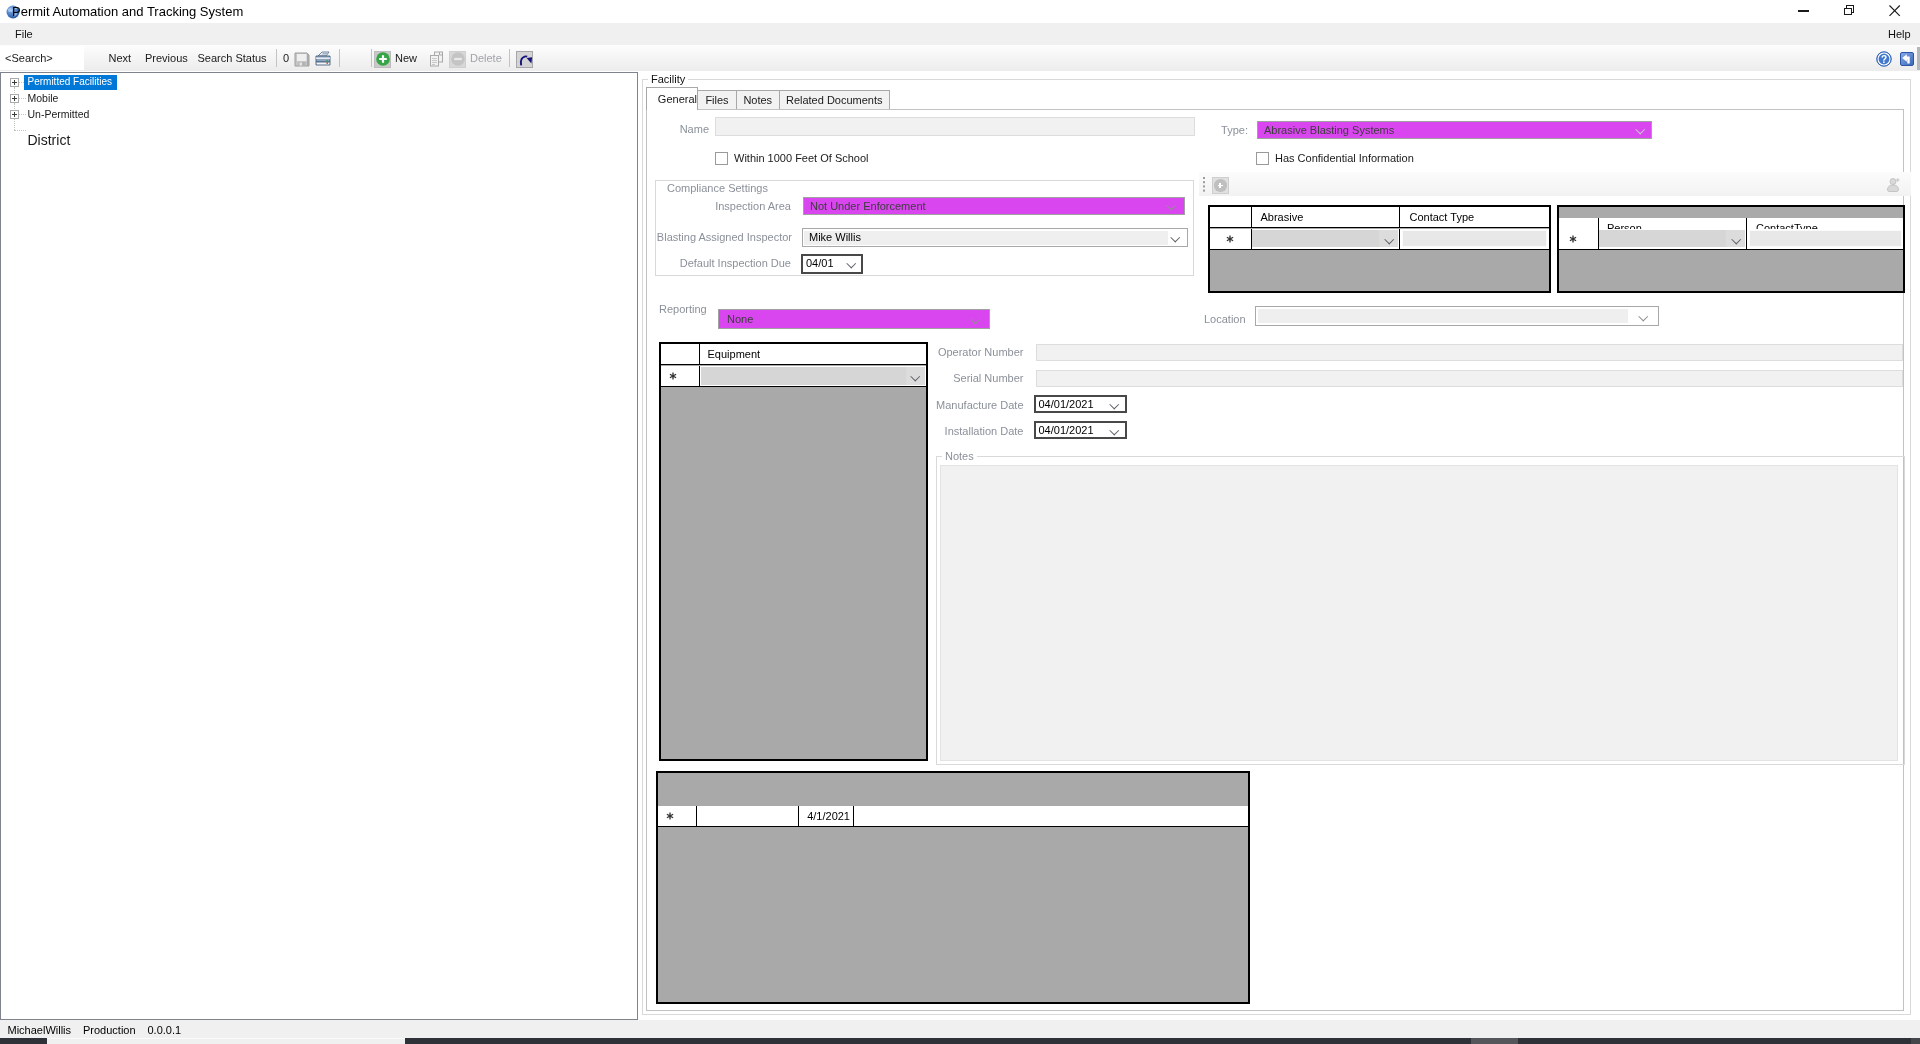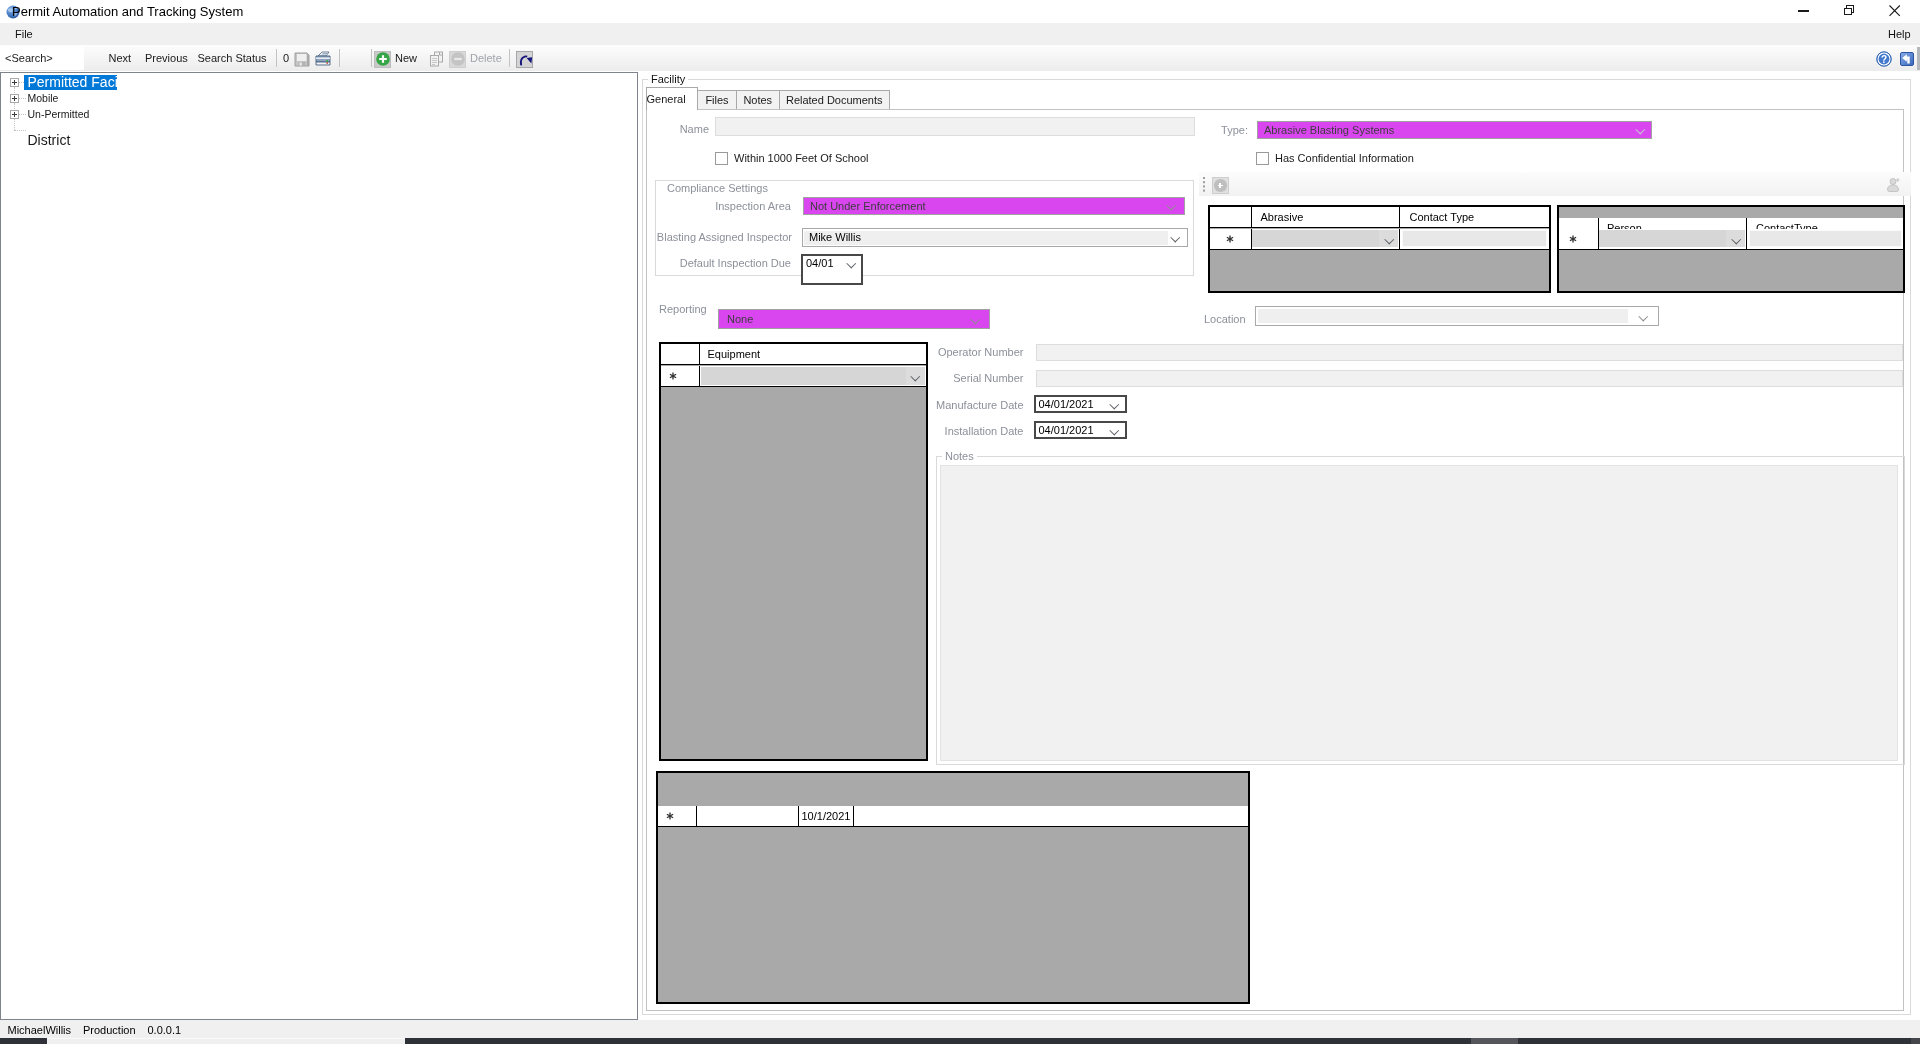--- a/index.html
+++ b/index.html
@@ -142,21 +142,21 @@
 <div class="ab" style="left:12px;top:82px;width:5px;height:1px;background:#3c3c3c"></div>
 <div class="ab" style="left:14px;top:80px;width:1px;height:5px;background:#3c3c3c"></div>
 <div class="ab" style="left:10px;top:94px;width:9px;height:9px;background:#fff;border:1px solid #aaa"></div>
 <div class="ab" style="left:12px;top:98px;width:5px;height:1px;background:#3c3c3c"></div>
 <div class="ab" style="left:14px;top:96px;width:1px;height:5px;background:#3c3c3c"></div>
 <div class="ab" style="left:10px;top:110px;width:9px;height:9px;background:#fff;border:1px solid #aaa"></div>
 <div class="ab" style="left:12px;top:114px;width:5px;height:1px;background:#3c3c3c"></div>
 <div class="ab" style="left:14px;top:112px;width:1px;height:5px;background:#3c3c3c"></div>
 
 <div class="ab" style="left:24px;top:74.5px;width:93px;height:15px;background:#0078d7"></div>
-<div class="txt" style="left:27.5px;top:73px;font-size:14px;color:#fff">Permitted Facilities</div>
+<div class="txt" style="left:27.5px;top:73px;font-size:10px;color:#fff">Permitted Facilities</div>
 <div class="txt" style="left:27.5px;top:89px;font-size:10.5px">Mobile</div>
 <div class="txt" style="left:27.5px;top:105px;font-size:10.5px">Un-Permitted</div>
 <div class="txt" style="left:27.5px;top:131px;font-size:14px">District</div>
 
 <div class="ab" style="left:0;top:1020px;width:1920px;height:18px;background:#f0f0f0"></div>
 <div class="txt" style="left:7.5px;top:1021px;color:#000">MichaelWillis</div>
 <div class="txt" style="left:83px;top:1021px;color:#000">Production</div>
 <div class="txt" style="left:147.5px;top:1021px;color:#000">0.0.0.1</div>
 
 <div class="ab" style="left:0;top:1038px;width:1920px;height:6px;background:#2e3138"></div>
@@ -166,21 +166,21 @@
 
 <div class="gb" style="left:642px;top:78.5px;width:1269px;height:936.5px"></div>
 <div class="gblbl" style="left:648px;top:73px;color:#111">Facility</div>
 
 <div class="ab" style="left:646px;top:109px;width:1258px;height:902px;border:1px solid #c2c2c2;background:#fff"></div>
 
 <div class="tab" style="left:698px;width:39px">Files</div>
 <div class="tab" style="left:737px;width:42.5px">Notes</div>
 <div class="tab" style="left:779.5px;width:110.5px">Related Documents</div>
 
-<div class="ab" style="left:645.5px;top:87px;width:52.5px;height:23px;background:#fff;border:1px solid #a8a8a8;border-bottom:none;text-align:left;line-height:22px;font-size:11px;z-index:3">General</div>
+<div class="ab" style="left:645.5px;top:87px;width:52.5px;height:23px;background:#fff;border:1px solid #a8a8a8;border-bottom:none;text-align:right;line-height:22px;font-size:11px;z-index:3">General</div>
 
 <div class="lbl" style="right:1211px;top:120px">Name</div>
 <div class="tb" style="left:715px;top:117px;width:480px;height:19px"></div>
 <div class="lbl" style="right:672px;top:121px">Type:</div>
 <div class="combo-d" style="left:1257px;top:121px;width:395px;height:18px;line-height:16px;padding-left:6px">Abrasive Blasting Systems
   <i class="chev lt" style="right:8px;top:4px"></i></div>
 
 <div class="cb" style="left:715px;top:151.5px"></div>
 <div class="txt" style="left:734px;top:149px">Within 1000 Feet Of School</div>
 <div class="cb" style="left:1256px;top:151.5px"></div>
@@ -191,21 +191,21 @@
 <div class="lbl" style="right:1129px;top:197px">Inspection Area</div>
 <div class="combo-d" style="left:803px;top:197px;width:382px;height:18px;line-height:16px;padding-left:6px">Not Under Enforcement
   <i class="chev" style="right:10px;top:4px"></i></div>
 <div class="lbl" style="right:1128px;top:228px">Blasting Assigned Inspector</div>
 <div class="combo-e" style="left:802px;top:228px;width:386px;height:19px">
   <div class="inset" style="left:1px;top:1.5px;bottom:1.5px;width:364px"></div>
   <div class="txt" style="left:6px;top:0;line-height:17px;color:#000">Mike Willis</div>
   <i class="chev dk" style="right:9px;top:5px"></i>
   </div>
 <div class="lbl" style="right:1129px;top:254px">Default Inspection Due</div>
-<div class="dtp" style="left:801px;top:253.5px;width:62px;height:31px;line-height:15px;padding-left:3px">04/01
+<div class="dtp" style="left:801px;top:253.5px;width:62px;height:20px;line-height:15px;padding-left:3px">04/01
   <i class="chev dk" style="right:7px;top:4.5px"></i></div>
 
 <div class="ab" style="left:1199px;top:172px;width:712px;height:24px;background:linear-gradient(#fcfcfc,#f2f2f2)"></div>
 <div class="ab" style="left:1203px;top:177px;width:2px;height:2px;background:#9c9c9c;box-shadow:0 4.2px #9c9c9c,0 8.4px #9c9c9c,0 12.6px #9c9c9c"></div>
 <div class="ab" style="left:1212px;top:177px;width:16.5px;height:16.5px;background:#e0e0e0;border:1px solid #cecece"></div>
 <div class="ab" style="left:1214px;top:179px;width:12.5px;height:12.5px;border-radius:50%;background:#bfbfbf"></div>
 <div class="ab" style="left:1217.5px;top:184.5px;width:5.5px;height:1.8px;background:#fff"></div>
 <div class="ab" style="left:1219.4px;top:182.6px;width:1.8px;height:5.5px;background:#fff"></div>
 <svg class="ab" style="left:1886px;top:177px" width="16" height="16" viewBox="0 0 16 16">
   <circle cx="7" cy="4.5" r="3" fill="#d9d9d9" stroke="#bdbdbd" stroke-width="0.8"></circle>
@@ -297,15 +297,15 @@
 <div class="tb" style="left:940px;top:465px;width:958px;height:296px;border-color:#e3e3e3"></div>
 
 <div class="grid" style="left:655.5px;top:770.5px;width:594px;height:233.5px">
   <div class="grow" style="top:33px;height:21px">
     <div class="gv" style="left:38px"></div>
       <div class="gv" style="left:140.5px"></div>
       <div class="gv" style="left:195px"></div>
     <svg class="ab" style="left:8px;top:6.5px" width="8" height="8" viewBox="0 0 9 9">
       <path d="M4.5 0.5 V8.5 M1 2.5 L8 6.5 M8 2.5 L1 6.5" stroke="#333" stroke-width="1.5"></path>
       </svg>
-    <div class="ghtxt" style="left:144px;top:4px;width:48.5px;text-align:right">10/1/2021</div>
+    <div class="ghtxt" style="left:144px;top:4px;width:48.5px;text-align:right">4/1/2021</div>
   </div>
 </div>
 
 </body></html>

